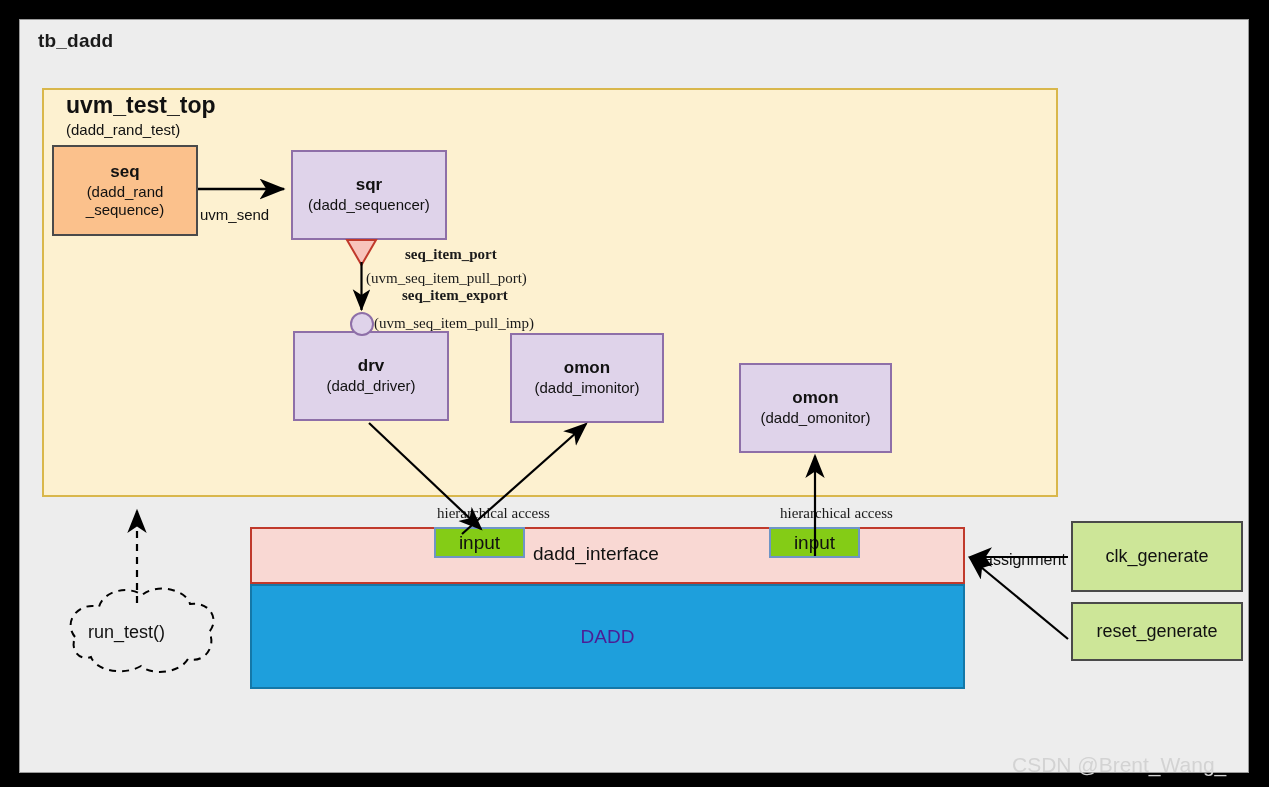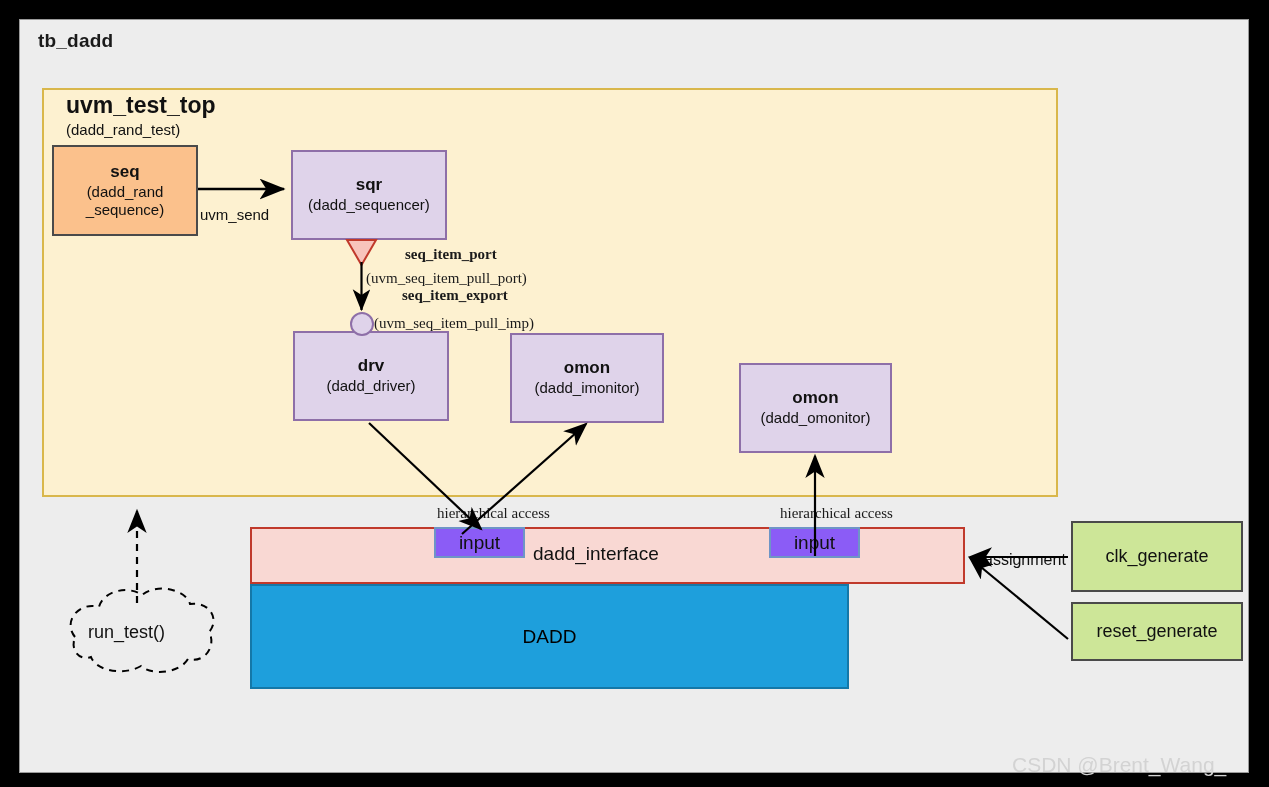--- a/index.html
+++ b/index.html
@@ -96,36 +96,36 @@
     box-sizing: border-box;
   }
   #iface-label {
     position: absolute;
     left: 533px; top: 543px;
     font-size: 19px;
     color: #111;
   }
   .portbox {
     position: absolute;
-    background: #8b5cf6;
+    background: #84cc16;
     border: 2px solid #6E95C6;
     box-sizing: border-box;
     display: flex; align-items: center; justify-content: center;
     font-size: 19px;
     color: #111;
   }
   #dut {
     position: absolute;
     left: 250px; top: 584px;
-    width: 599px; height: 105px;
+    width: 715px; height: 105px;
     background: #1E9FDC;
     border: 2px solid #1478a8;
     box-sizing: border-box;
     display: flex; align-items: center; justify-content: center;
-    color: #000000;
+    color: #4c1d95;
     font-size: 19px;
   }
   
   .lbl-sans {
     position: absolute;
     font-size: 15px;
     color: #111;
     white-space: nowrap;
   }
   .lbl-serif {

